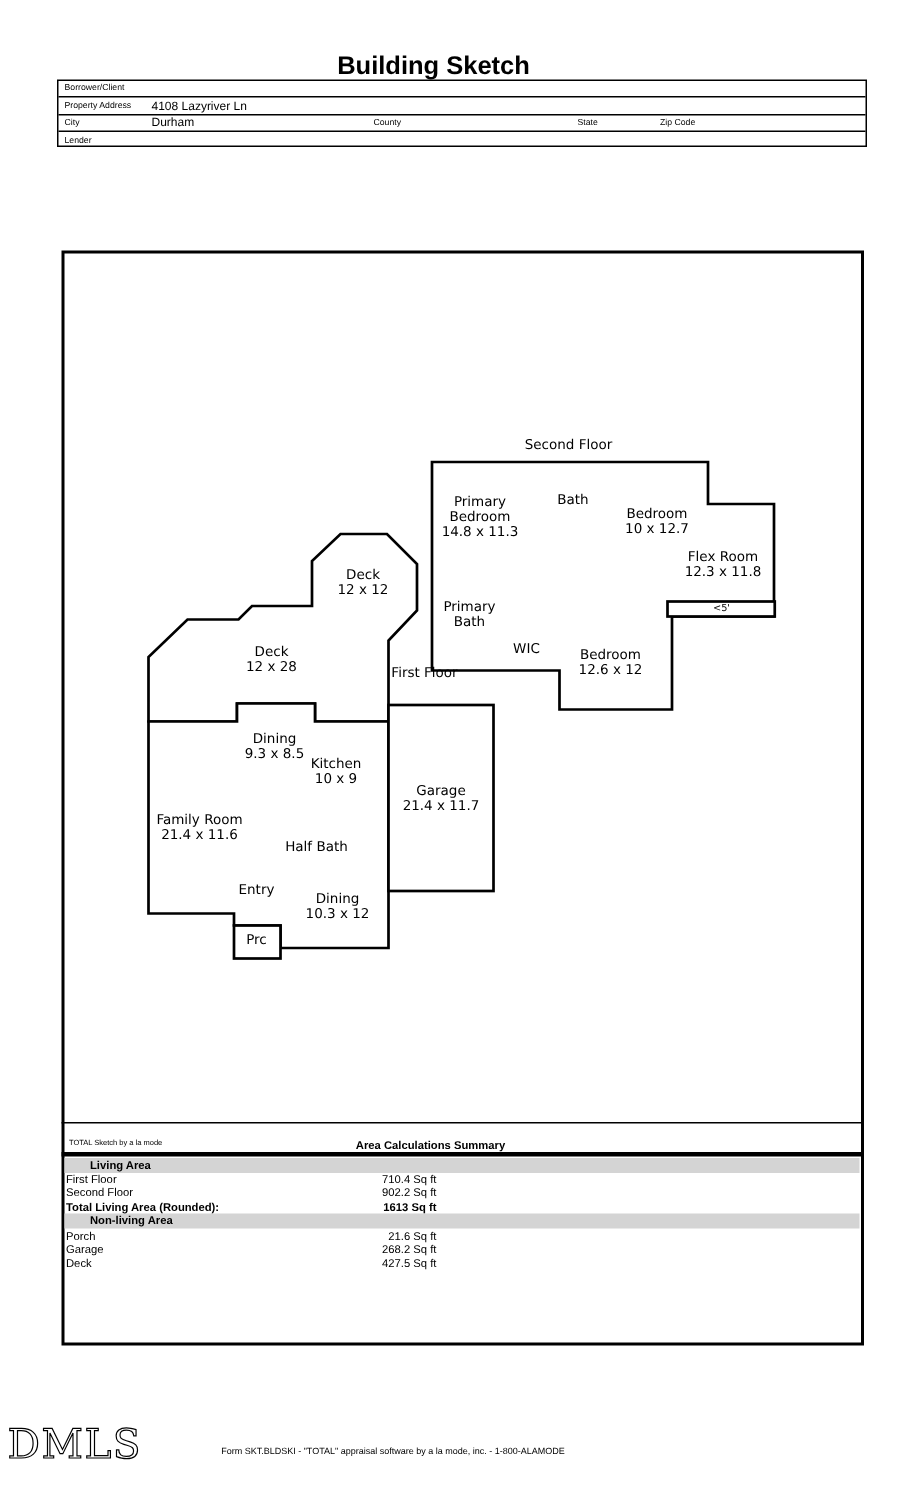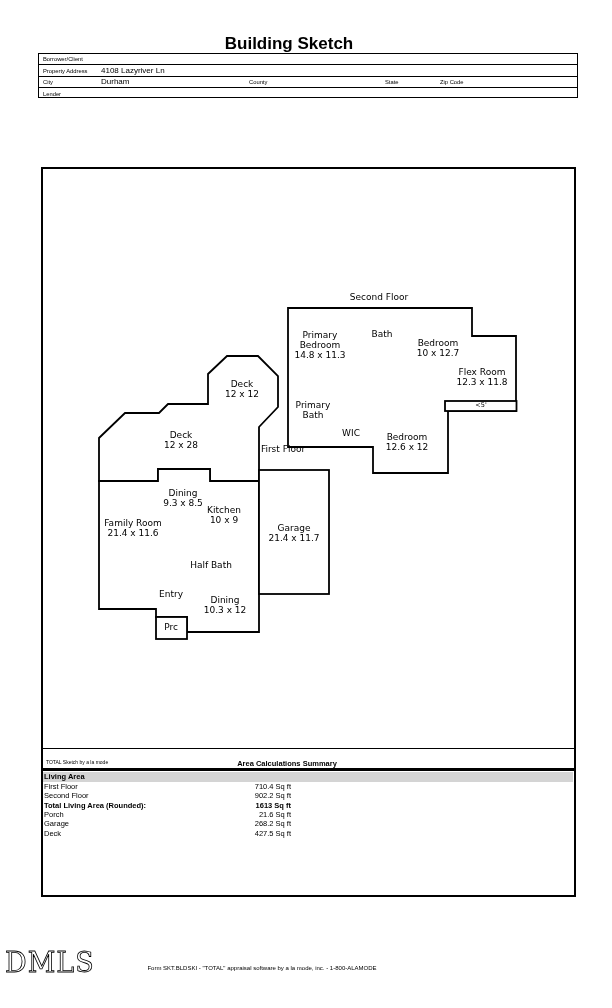--- a/index.html
+++ b/index.html
@@ -54,21 +54,21 @@
   .sum-brand {
     position:absolute; left:46px; top:759px; font-size:5px; white-space:nowrap;
   }
   .sum-title {
     position:absolute; left:287px; top:759px; transform:translateX(-50%);
     font-size:7.5px; font-weight:bold; white-space:nowrap;
   }
   .summary { position:absolute; left:43px; top:772px; width:530px; }
   .sum-header {
     height:9.5px; line-height:9.5px; background:#d4d4d4;
-    font-size:7.5px; font-weight:bold; padding-left:1px;
+    font-size:7.5px; font-weight:bold; padding-left:17px;
   }
   .sum-row { position:relative; height:9.3px; font-size:7.5px; }
   .sum-row .sum-label { position:absolute; left:1px; top:50%; transform:translateY(-50%); white-space:nowrap; }
   .sum-row .sum-value { position:absolute; left:0; width:248px; top:50%; transform:translateY(-50%); text-align:right; white-space:nowrap; }
   .sum-row.bold { font-weight:bold; }
 
   
   .footer-logo { position:absolute; left:3px; top:947px; }
   .footer-text {
     position:absolute; left:262px; top:965px; transform:translateX(-50%);
@@ -167,21 +167,21 @@
         <div>12 x 28</div>
       </div>
       <div class="plan-label" style="left: 183px; top: 488px;">
         <div>Dining</div>
         <div>9.3 x 8.5</div>
       </div>
       <div class="plan-label" style="left: 224px; top: 505px;">
         <div>Kitchen</div>
         <div>10 x 9</div>
       </div>
-      <div class="plan-label" style="left: 133px; top: 518px;">
+      <div class="plan-label" style="left: 133px; top: 542px;">
         <div>Family Room</div>
         <div>21.4 x 11.6</div>
       </div>
       <div class="plan-label" style="left: 294px; top: 523px;">
         <div>Garage</div>
         <div>21.4 x 11.7</div>
       </div>
       <div class="plan-label" style="left: 211px; top: 560px;">
         <div>Half Bath</div>
       </div>
@@ -208,20 +208,21 @@
         <span class="sum-value">710.4 Sq ft</span>
       </div>
       <div class="sum-row">
         <span class="sum-label">Second Floor</span>
         <span class="sum-value">902.2 Sq ft</span>
       </div>
       <div class="sum-row bold">
         <span class="sum-label">Total Living Area (Rounded):</span>
         <span class="sum-value">1613 Sq ft</span>
       </div>
+      <div class="sum-header">Non-living Area</div>
       <div class="sum-row">
         <span class="sum-label">Porch</span>
         <span class="sum-value">21.6 Sq ft</span>
       </div>
       <div class="sum-row">
         <span class="sum-label">Garage</span>
         <span class="sum-value">268.2 Sq ft</span>
       </div>
       <div class="sum-row">
         <span class="sum-label">Deck</span>

